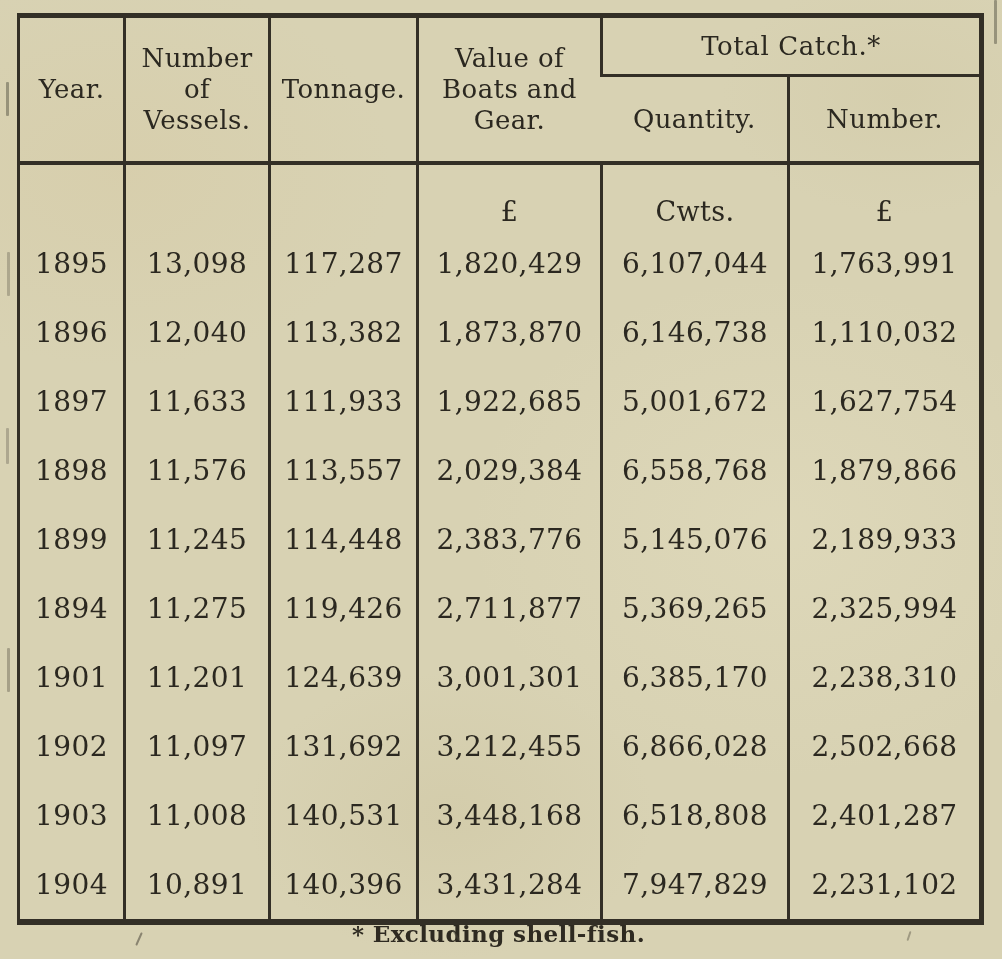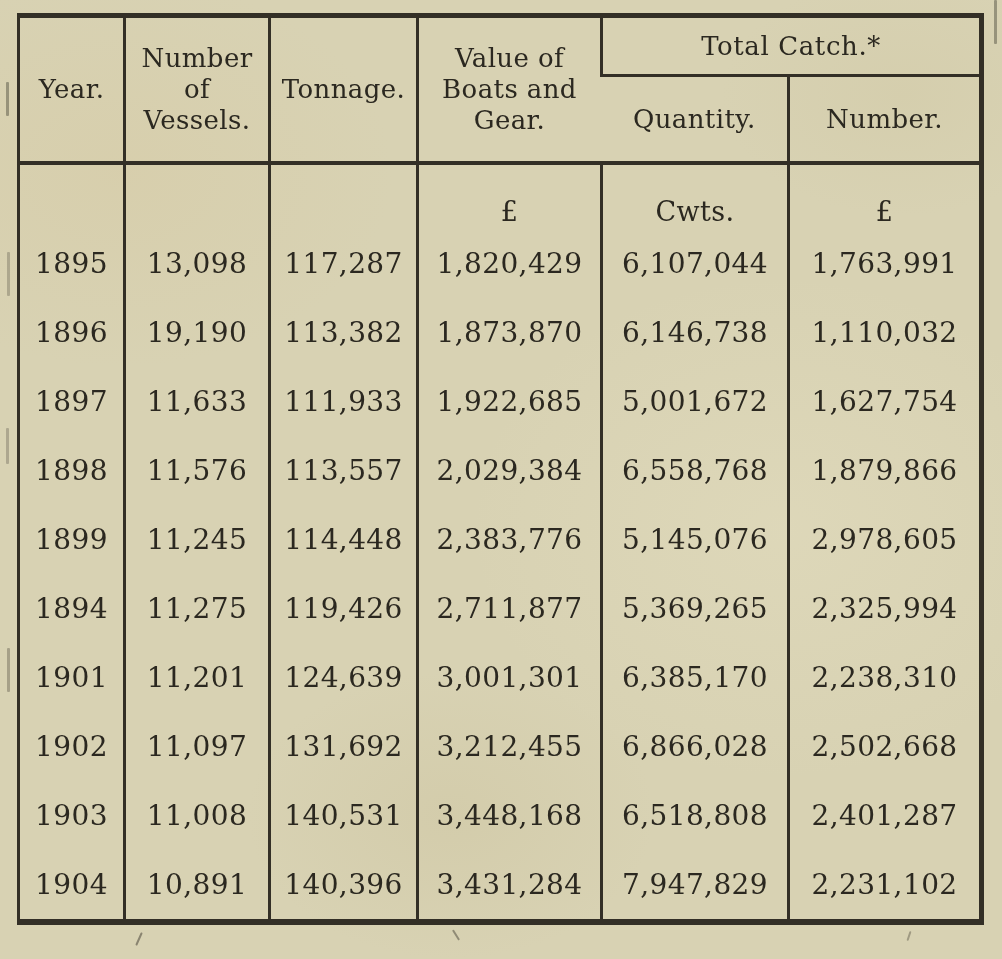--- a/index.html
+++ b/index.html
@@ -119,21 +119,21 @@
     <tr class="data-row">
       <td>1895</td>
       <td>13,098</td>
       <td>117,287</td>
       <td>1,820,429</td>
       <td>6,107,044</td>
       <td>1,763,991</td>
     </tr>
         <tr class="data-row">
       <td>1896</td>
-      <td>19,190</td>
+      <td>12,040</td>
       <td>113,382</td>
       <td>1,873,870</td>
       <td>6,146,738</td>
       <td>1,110,032</td>
     </tr>
         <tr class="data-row">
       <td>1897</td>
       <td>11,633</td>
       <td>111,933</td>
       <td>1,922,685</td>
@@ -147,21 +147,21 @@
       <td>2,029,384</td>
       <td>6,558,768</td>
       <td>1,879,866</td>
     </tr>
         <tr class="data-row">
       <td>1899</td>
       <td>11,245</td>
       <td>114,448</td>
       <td>2,383,776</td>
       <td>5,145,076</td>
-      <td>2,978,605</td>
+      <td>2,189,933</td>
     </tr>
         <tr class="data-row">
       <td>1894</td>
       <td>11,275</td>
       <td>119,426</td>
       <td>2,711,877</td>
       <td>5,369,265</td>
       <td>2,325,994</td>
     </tr>
         <tr class="data-row">
@@ -192,20 +192,21 @@
       <td>1904</td>
       <td>10,891</td>
       <td>140,396</td>
       <td>3,431,284</td>
       <td>7,947,829</td>
       <td>2,231,102</td>
     </tr>
       </tbody>
   </table>
 
+  <div class="footnote">* Excluding shell-fish.</div>
 
   <div class="mark m1"></div>
   <div class="mark m2"></div>
   <div class="mark m3"></div>
   <div class="mark e1"></div>
   <div class="mark e2"></div>
   <div class="mark e3"></div>
   <div class="mark e4"></div>
   <div class="mark e5"></div>
 </div>

